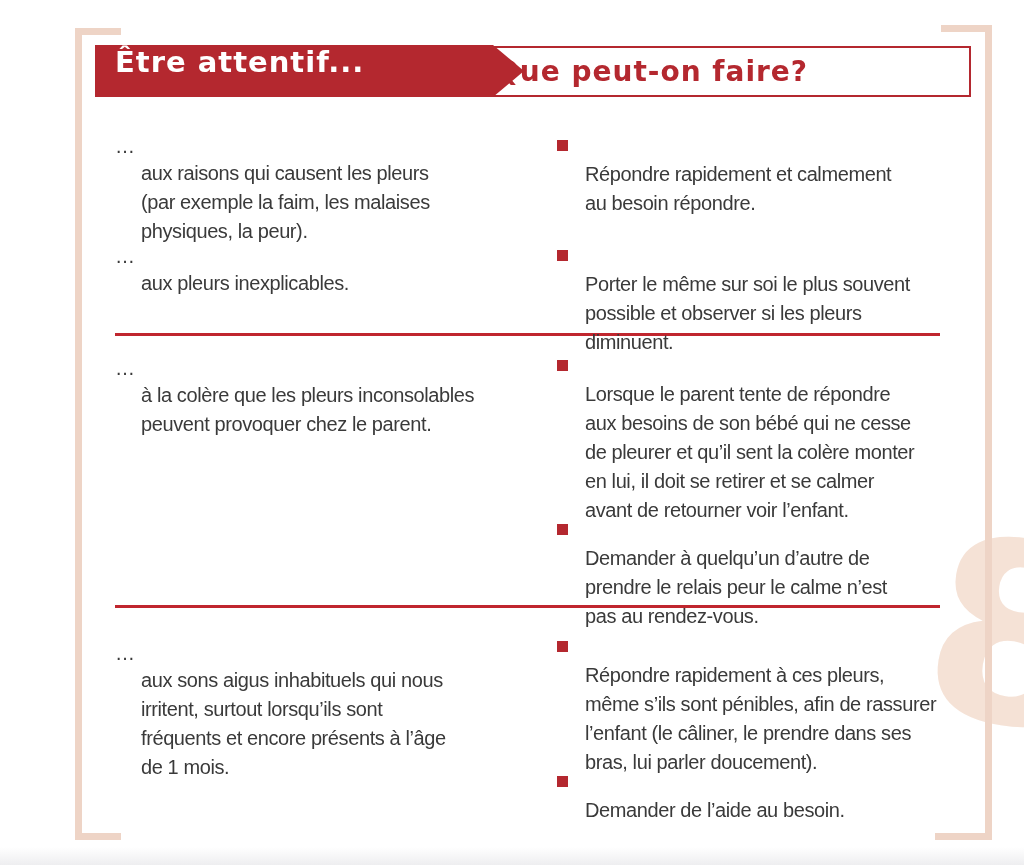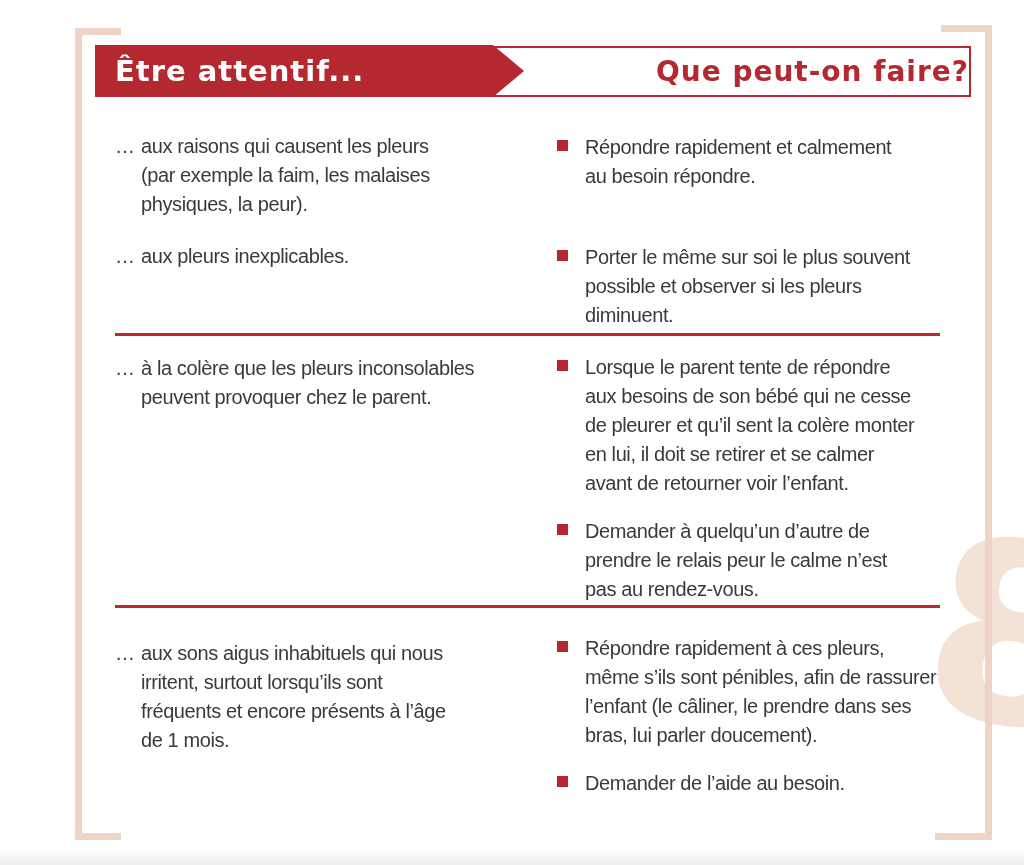--- a/index.html
+++ b/index.html
@@ -26,57 +26,57 @@
     position:absolute;left:928px;top:512px;z-index:1;
     font-family:"DejaVu Sans", sans-serif;font-weight:bold;
     font-size:250px;line-height:1;color:#f5e2d6;
     transform:rotate(9deg);
   }
 
   
   .banner-rect{
     position:absolute;left:95px;top:45px;width:398px;height:52px;
     background:#b4282f;z-index:4;
-    display:flex;align-items:center;
+    display:flex;
   }
   .banner-title{
     margin-left:20px;
     color:#ffffff;font-family:"DejaVu Sans", sans-serif;
     font-weight:bold;font-size:29px;letter-spacing:1px;
   }
   .banner-arrow{
     position:absolute;left:493px;top:45px;width:0;height:0;z-index:5;
     border-left:31px solid #b4282f;
     border-top:26px solid transparent;
     border-bottom:26px solid transparent;
   }
   .header-box{
     position:absolute;left:493px;top:46px;width:474px;height:47px;
     background:#ffffff;border:2px solid #b4282f;z-index:2;
-    display:flex;align-items:center;justify-content:flex-end;
+    display:flex;align-items:center;justify-content:flex-start;
   }
   .header-box-title{
     color:#b4282f;font-family:"DejaVu Sans", sans-serif;
     font-weight:bold;font-size:28px;letter-spacing:1px;
   }
 
   
   .divider{position:absolute;left:115px;width:825px;height:3px;background:#c0262e;z-index:2;}
   .divider-1{top:333px;}
   .divider-2{top:605px;}
 
   
   .attn, .action{
     position:absolute;display:flex;align-items:flex-start;z-index:2;
     font-size:20px;line-height:29px;letter-spacing:-0.4px;color:#3a3a3a;
   }
   .attn{left:115px;width:420px;}
   .action{left:557px;width:420px;}
   .attn .ellipsis{flex:0 0 26px;white-space:nowrap;}
-  .attn .txt, .action .txt{white-space:pre-line;}
+  .attn .txt, .action .txt{white-space:pre-line;margin-top:27px;}
   .bullet{
     flex:0 0 11px;width:11px;height:11px;background:#b4282f;
     margin-top:7px;margin-right:17px;
   }
 
   .attn-1{top:132px;}
   .attn-2{top:242px;}
   .attn-3{top:354px;}
   .attn-4{top:639px;}
 

